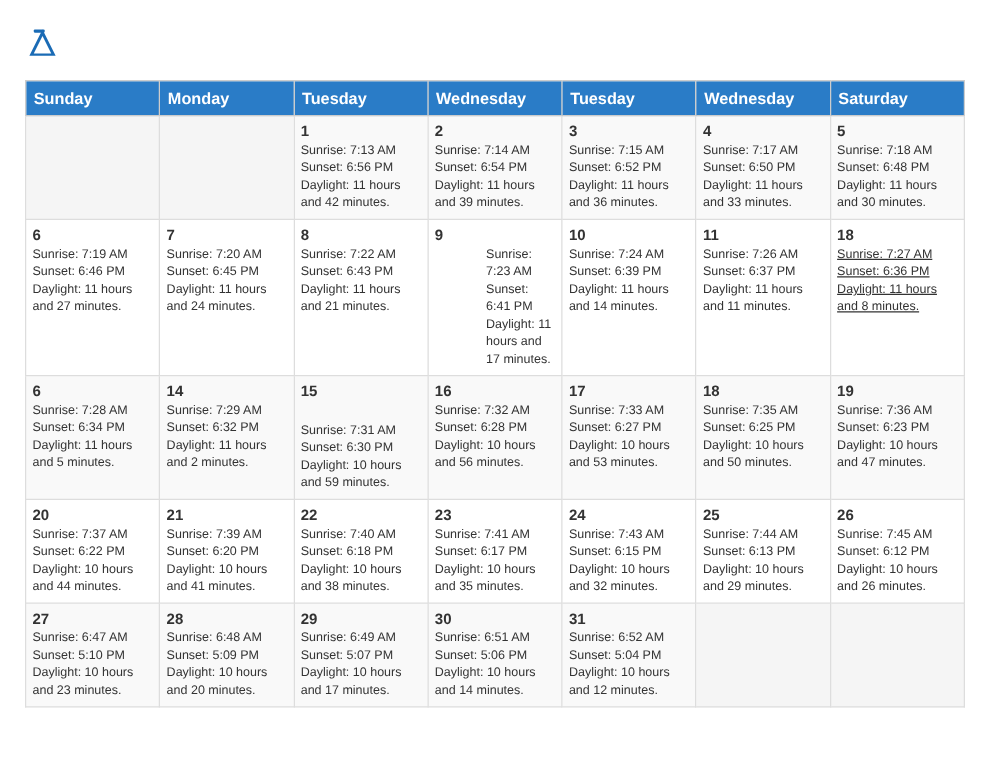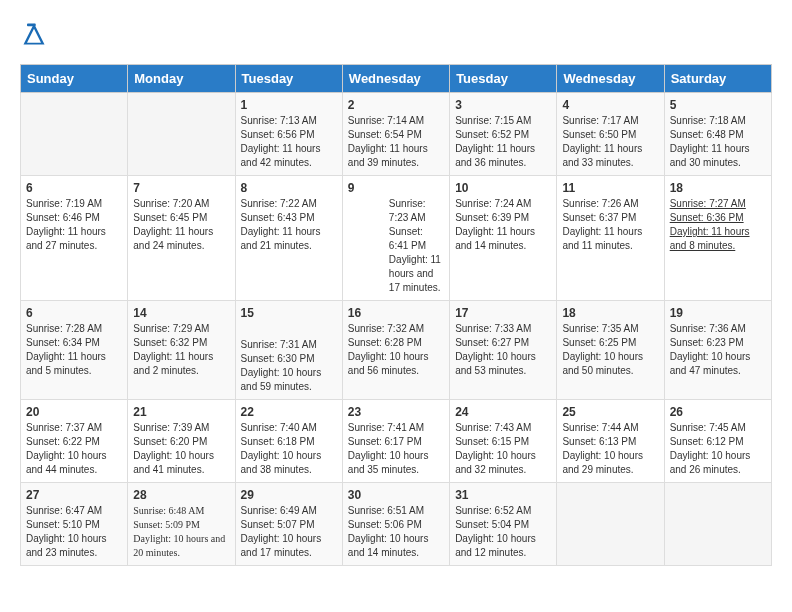--- a/index.html
+++ b/index.html
@@ -288,21 +288,21 @@
       </tr>
       <tr>
         <td>
           <span class="day-num">27</span>
           <div class="day-info" style="white-space: pre-line;">Sunrise: 6:47 AM
 Sunset: 5:10 PM
 Daylight: 10 hours and 23 minutes.</div>
         </td>
         <td>
           <span class="day-num">28</span>
-          <div class="day-info" style="white-space: pre-line; font-family: Liberation Serif, serif;">Sunrise: 6:48 AM
+          <div class="day-info" style="white-space: pre-line;">Sunrise: 6:48 AM
 Sunset: 5:09 PM
 Daylight: 10 hours and 20 minutes.</div>
         </td>
         <td>
           <span class="day-num">29</span>
           <div class="day-info" style="white-space: pre-line;">Sunrise: 6:49 AM
 Sunset: 5:07 PM
 Daylight: 10 hours and 17 minutes.</div>
         </td>
         <td>

